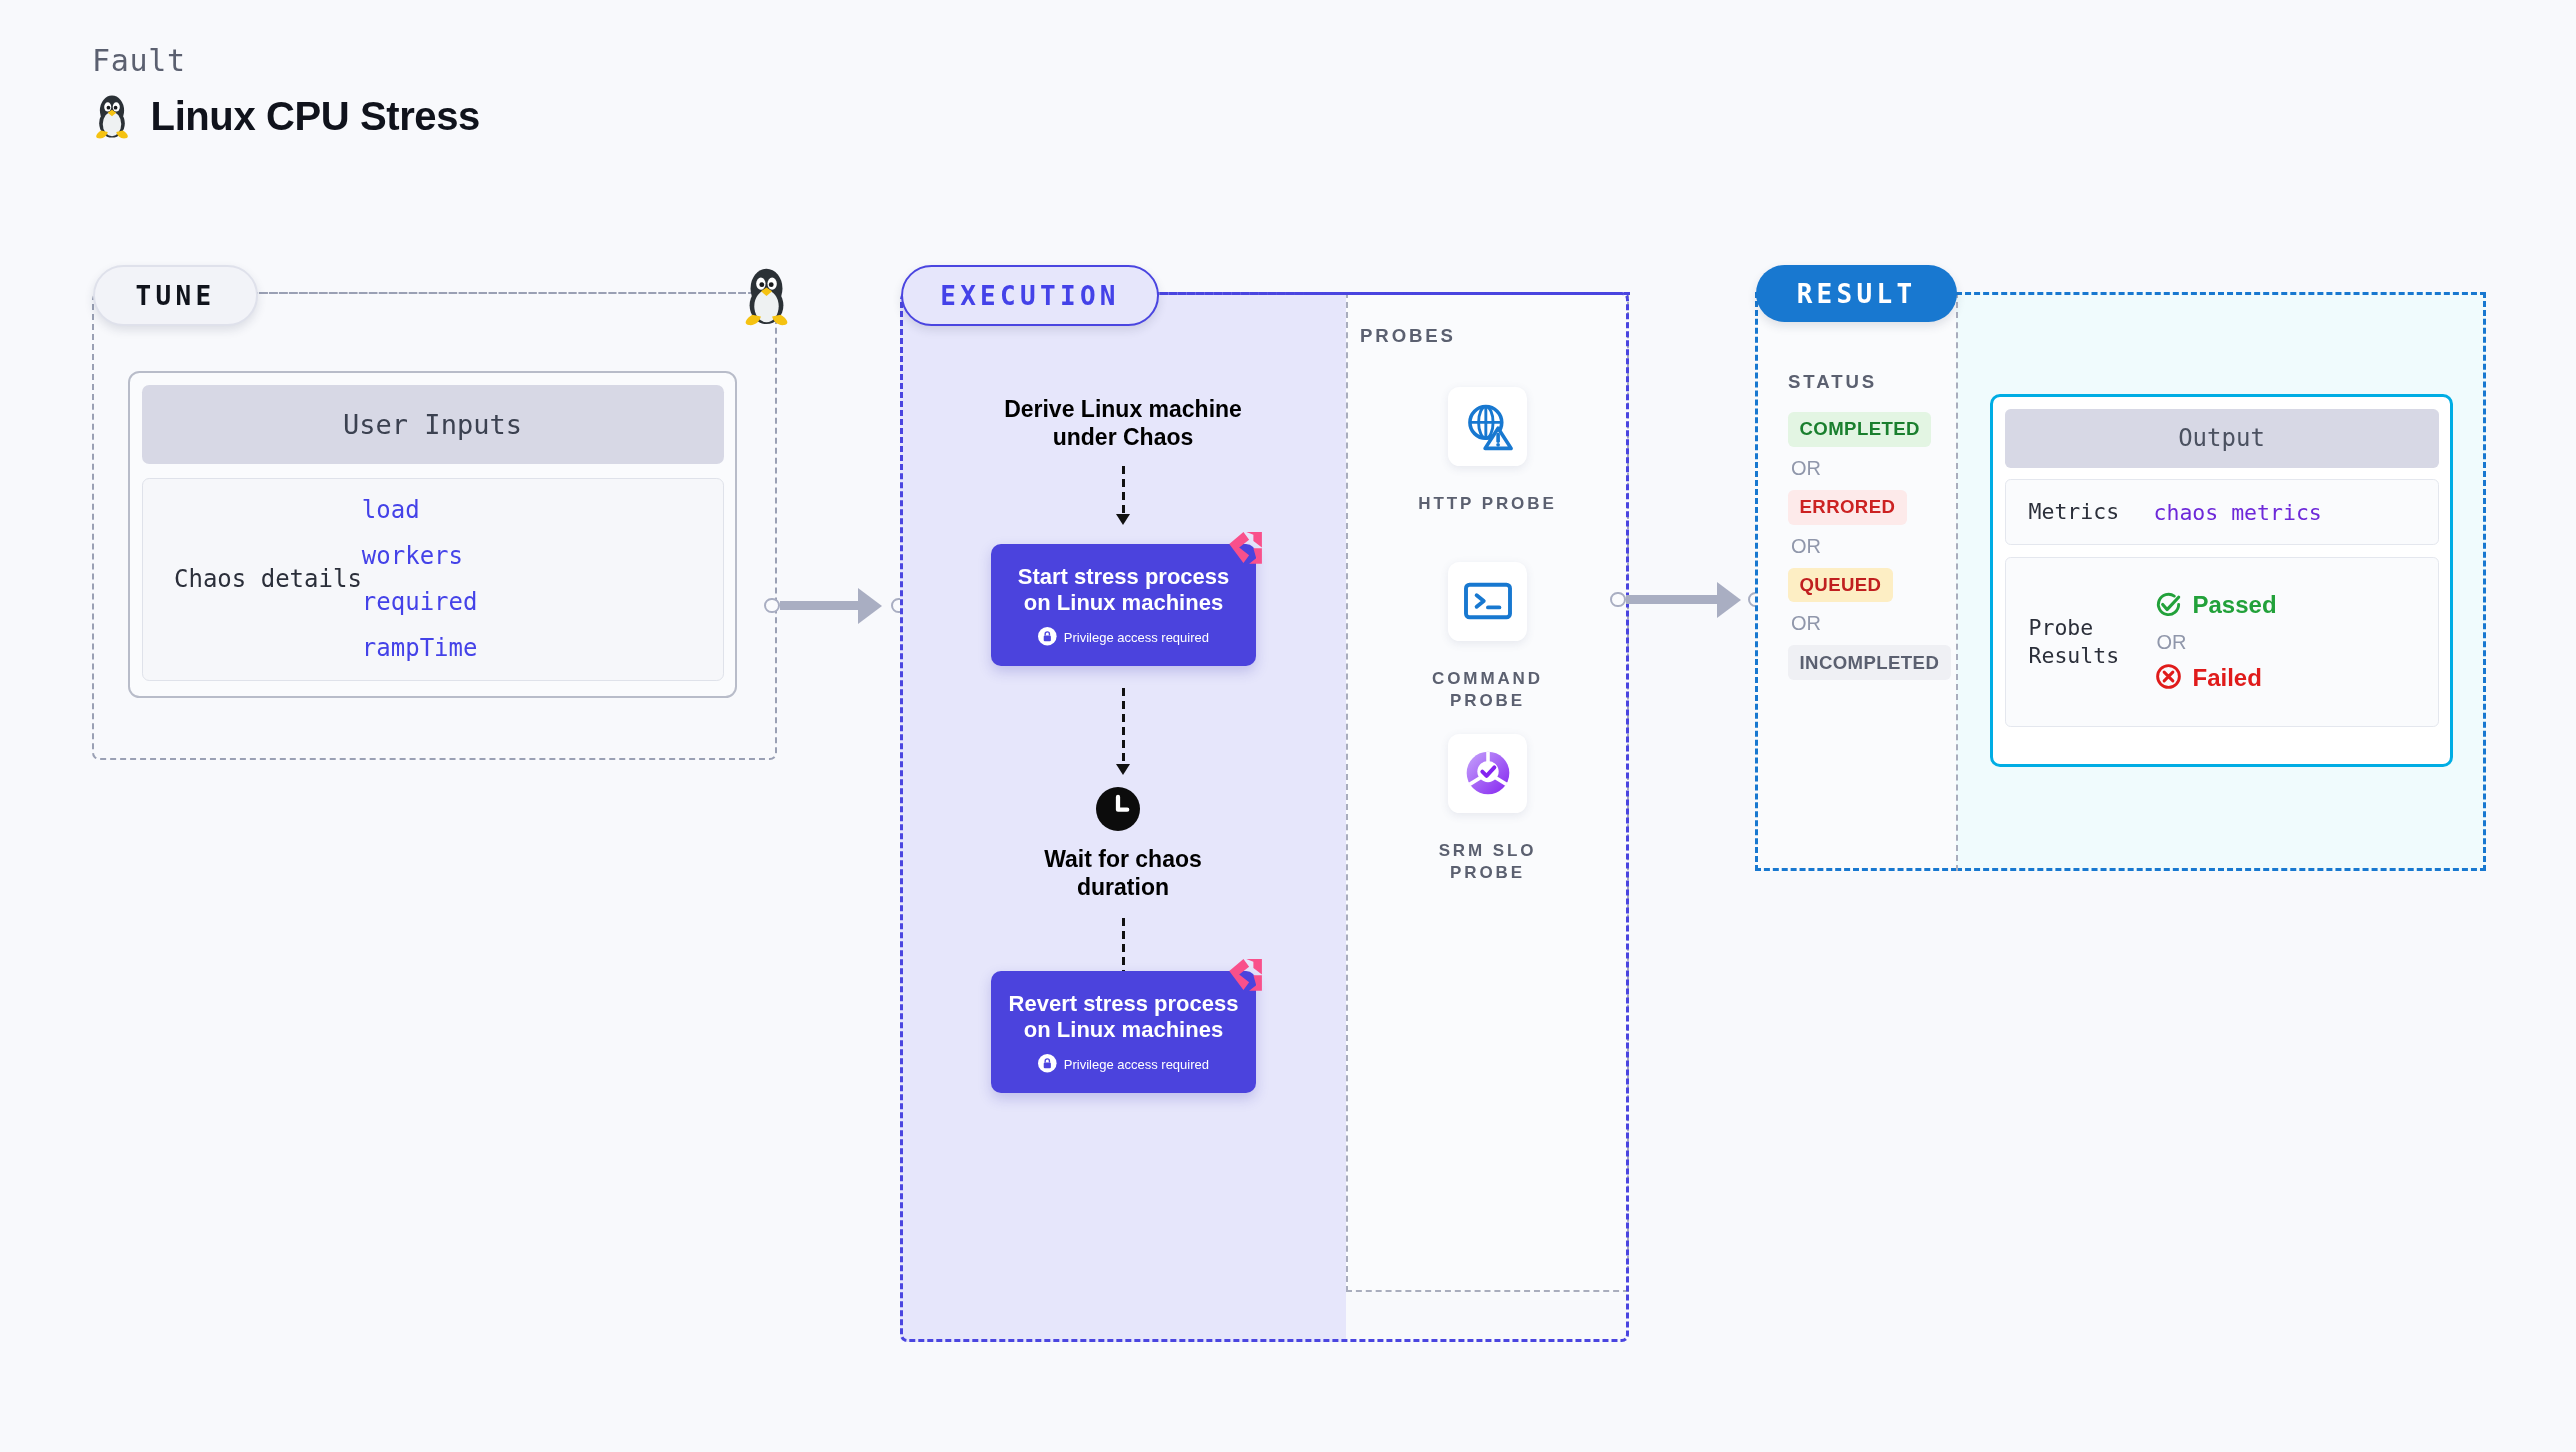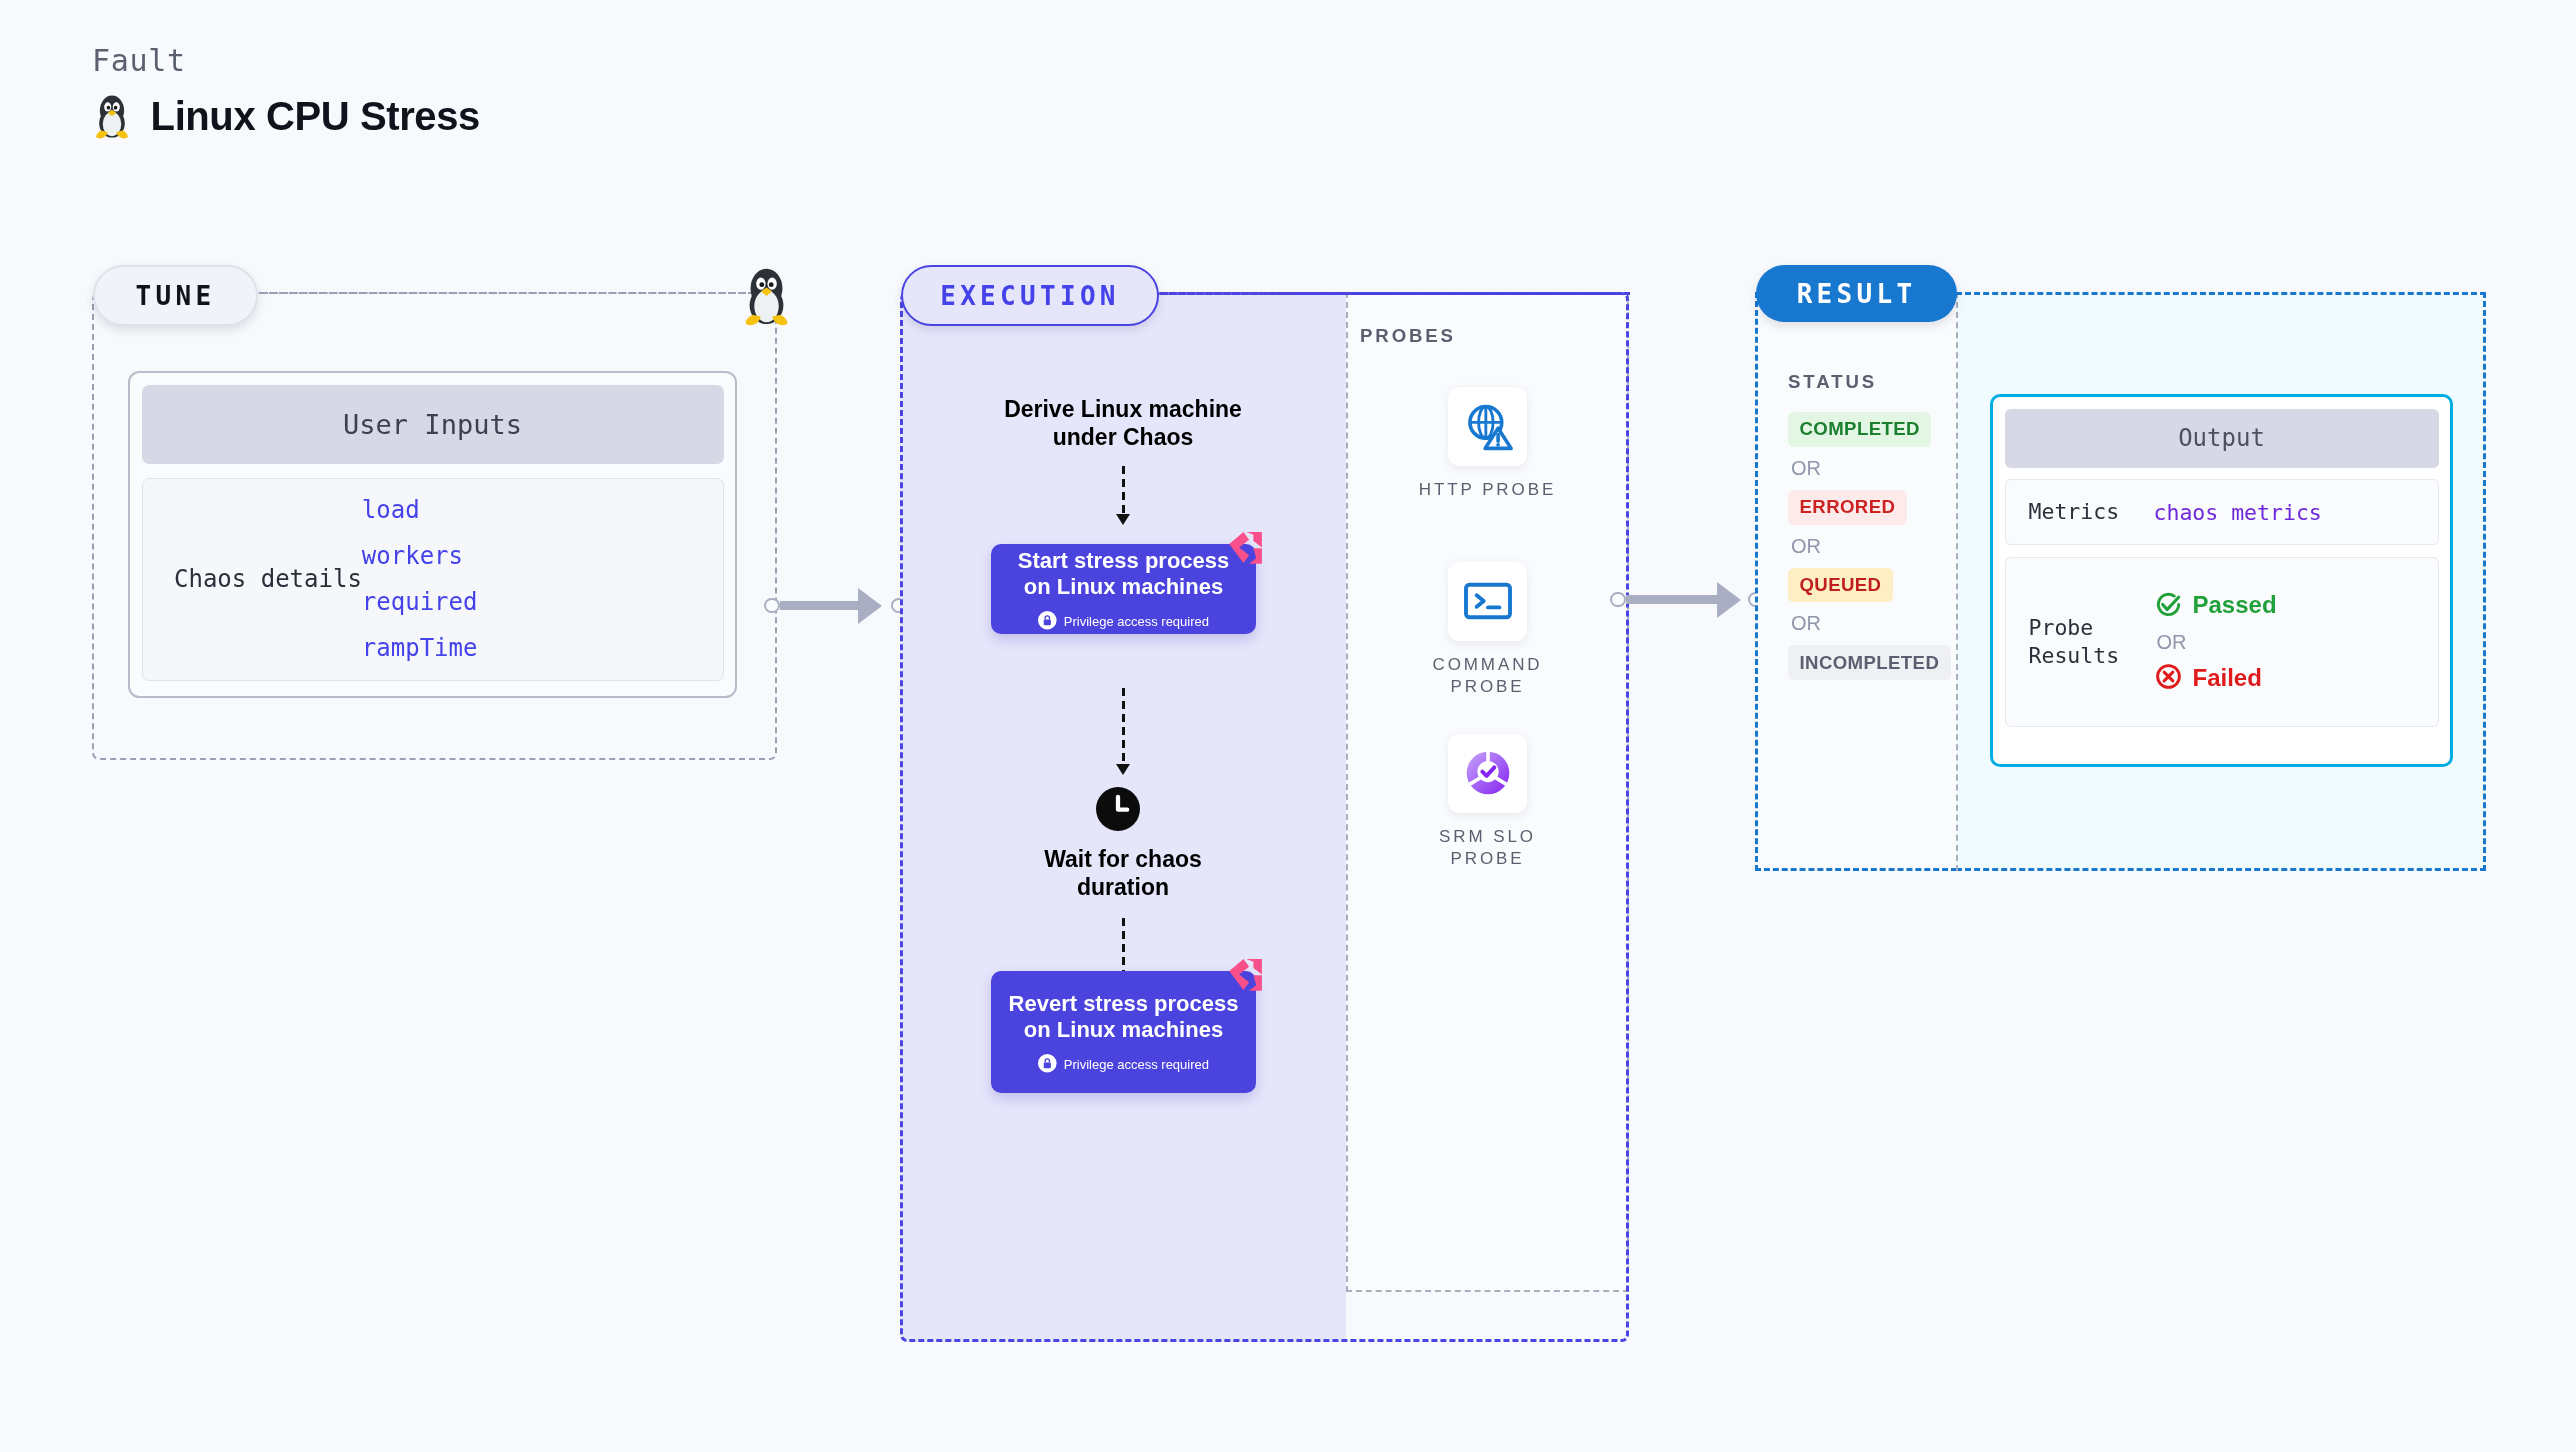--- a/index.html
+++ b/index.html
@@ -128,21 +128,21 @@
   #clock-icon{position:absolute;left:1096px;top:787px;width:44px;height:44px;}
 
   
   .probe-item{position:absolute;display:flex;flex-direction:column;align-items:center;width:143px;}
   .probe-card{
     width:79px;height:79px;background:#fff;border-radius:11.5px;
     box-shadow:0 2.9px 8.6px rgba(70,80,120,.10);
     display:flex;align-items:center;justify-content:center;
   }
   .probe-name{
-    margin-top:13px;text-align:center;font-size:17px;font-weight:normal;
+    margin-top:27px;text-align:center;font-size:17px;font-weight:bold;
     color:#5b6070;letter-spacing:2.9px;line-height:1.28;
   }
 
   
   #status-panel{
     position:absolute;left:1755px;top:292px;width:202px;height:579px;
     background:#fafbfd;box-sizing:border-box;
     border-left:3.6px dashed #1878d0;border-bottom:3.6px dashed #1878d0;
     border-top:3.6px dashed #1878d0;
   }
@@ -283,21 +283,21 @@
 <div id="probes-panel"></div>
 <div id="exec-outer"></div>
 <div id="exec-dash-h"></div>
 <div class="pill" id="exec-pill">EXECUTION</div>
 <div id="probes-label">PROBES</div>
 
 <div class="flow-title" id="derive-title">Derive Linux machine under Chaos</div>
 <div class="dotted-arrow" style="left:1122px;top:466px;height:52px;"></div>
 <div class="arrowhead" style="left:1116px;top:514px;"></div>
 
-<div class="action-box" style="left:991px;top:544px;height:90px;">
+<div class="action-box" style="left:991px;top:544px;height:122px;">
   <span class="corner-badge">
     <svg width="44" height="39" viewBox="0 0 62 54">
       <path d="M6 22 L26 5 L34 16 L20 27 L34 38 L26 49 Z" fill="#f9508b"></path>
       <path d="M30 5 L52 5 L52 27 L40 18 L40 9 Z" fill="#f9508b"></path>
       <path d="M40 28 L52 28 L52 50 L34 50 L44 42 Z" fill="#f9508b"></path>
     </svg>
   </span>
   <div class="action-label">Start stress process on Linux machines</div>
   <div class="priv-row">
     <span>

